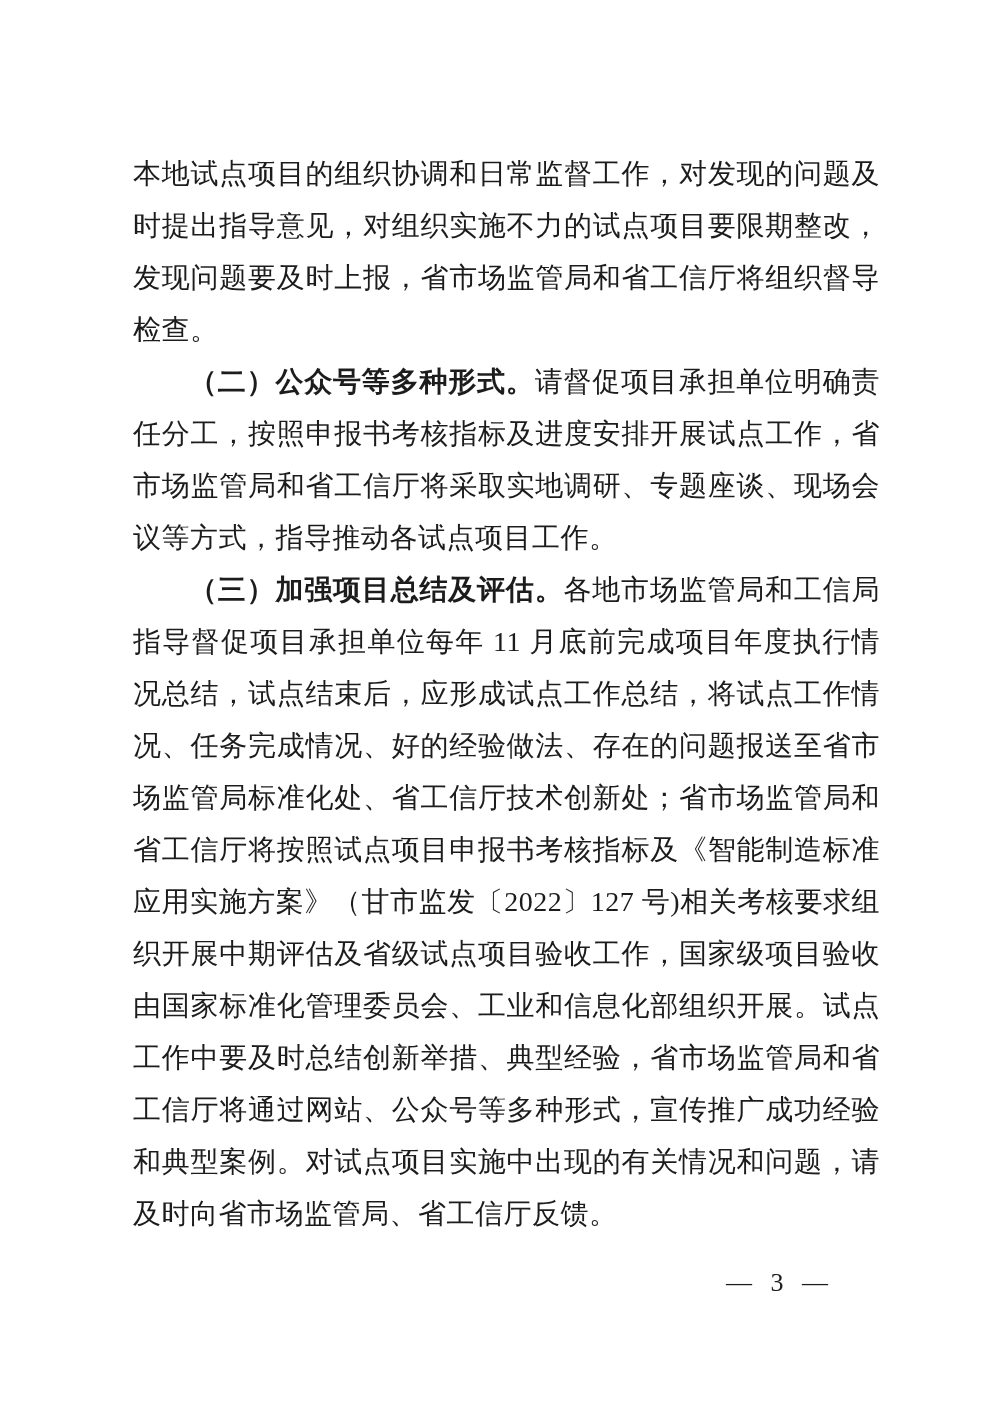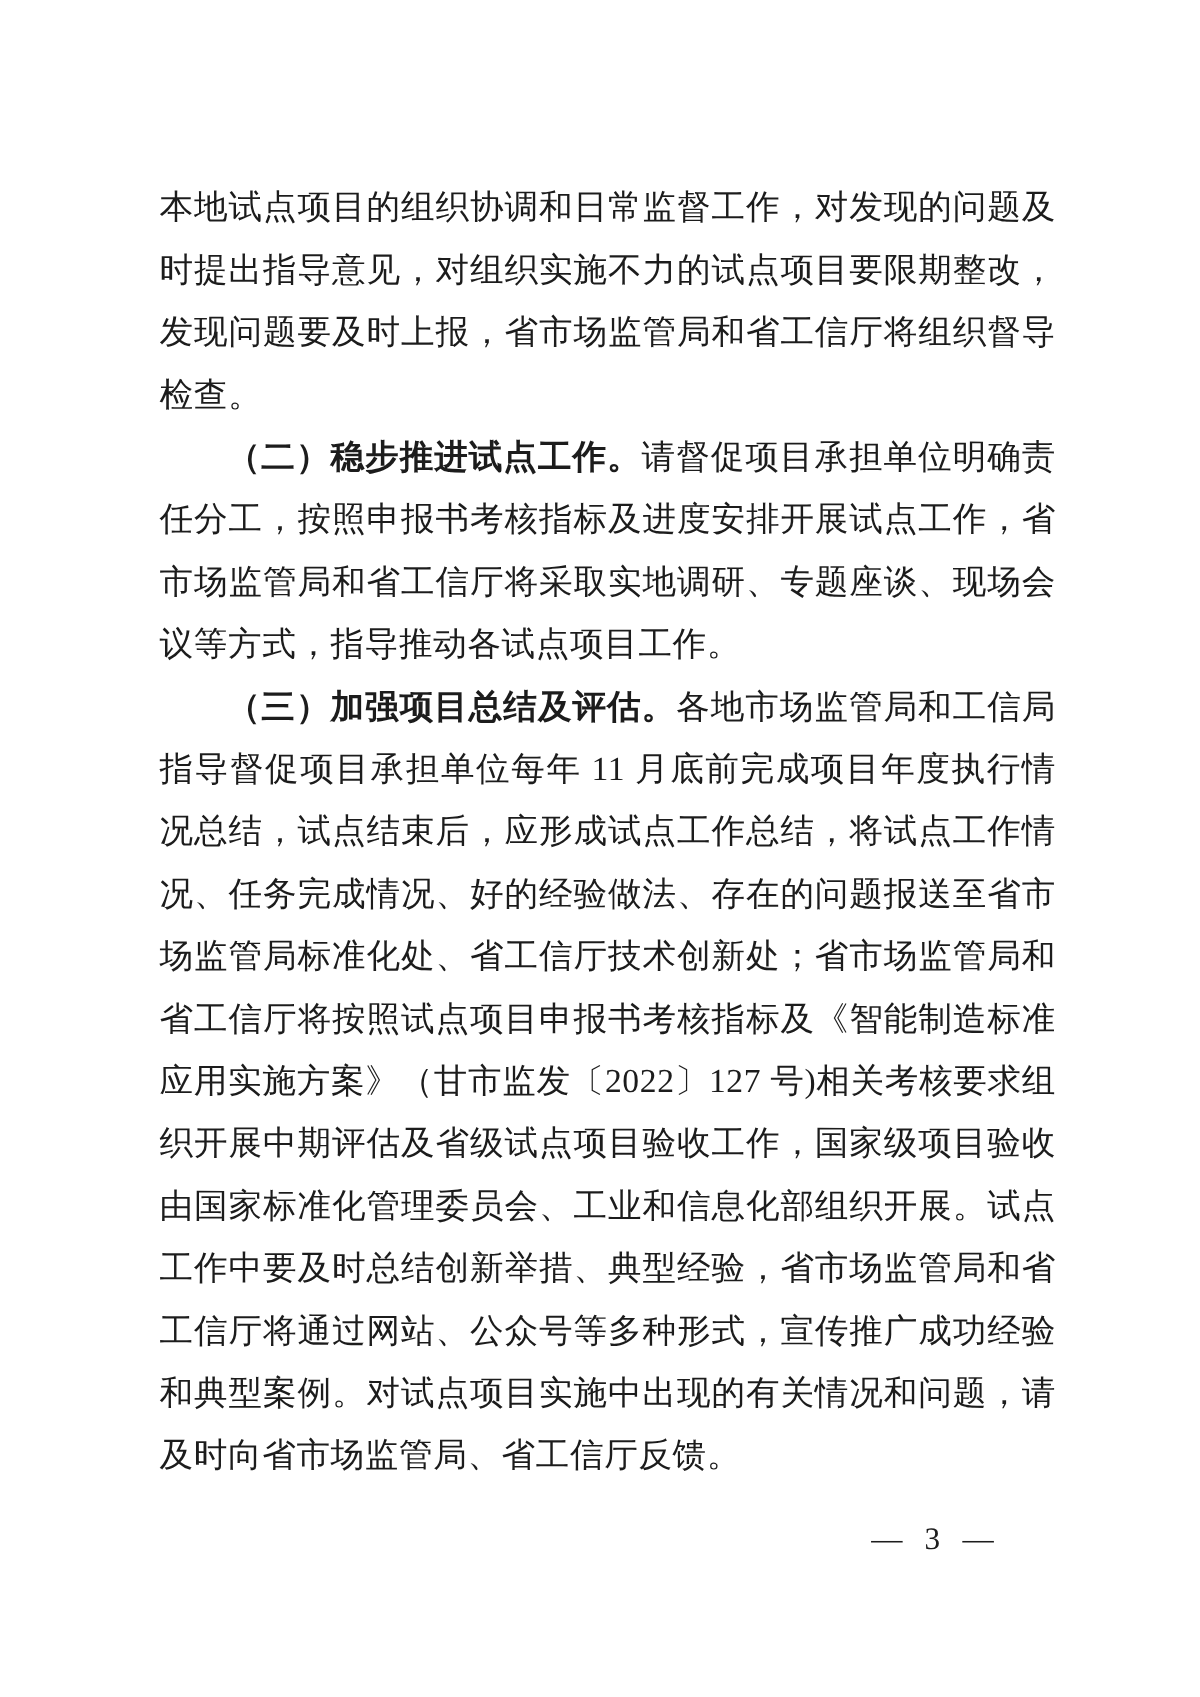--- a/index.html
+++ b/index.html
@@ -47,20 +47,20 @@
   }
 </style>
 </head>
 <body>
 
 <div class="page">
   <div class="content">
 
     <p class="para"><span>本地试点项目的组织协调和日常监督工作，对发现的问题及时提出指导意见，对组织实施不力的试点项目要限期整改，发现问题要及时上报，省市场监管局和省工信厅将组织督导检查。</span></p>
 
-    <p class="para indent"><span class="para-heading">（二）稳步推进试点工作。</span><span>请督促项目承担单位明确责任分工，按照申报书考核指标及进度安排开展试点工作，省市场监管局和省工信厅将采取实地调研、专题座谈、现场会议等方式，指导推动各试点项目工作。</span></p>
+    <p class="para indent"><span class="para-heading">（二）公众号等多种形式。</span><span>请督促项目承担单位明确责任分工，按照申报书考核指标及进度安排开展试点工作，省市场监管局和省工信厅将采取实地调研、专题座谈、现场会议等方式，指导推动各试点项目工作。</span></p>
 
     <p class="para indent"><span class="para-heading">（三）加强项目总结及评估。</span><span>各地市场监管局和工信局指导督促项目承担单位每年 11 月底前完成项目年度执行情况总结，试点结束后，应形成试点工作总结，将试点工作情况、任务完成情况、好的经验做法、存在的问题报送至省市场监管局标准化处、省工信厅技术创新处；省市场监管局和省工信厅将按照试点项目申报书考核指标及《智能制造标准应用实施方案》（甘市监发〔2022〕127 号)相关考核要求组织开展中期评估及省级试点项目验收工作，国家级项目验收由国家标准化管理委员会、工业和信息化部组织开展。试点工作中要及时总结创新举措、典型经验，省市场监管局和省工信厅将通过网站、公众号等多种形式，宣传推广成功经验和典型案例。对试点项目实施中出现的有关情况和问题，请及时向省市场监管局、省工信厅反馈。</span></p>
 
   </div>
 
   <div class="footer"><span>— 3 —</span></div>
 </div>
 
 </body></html>

